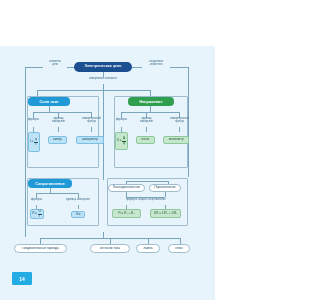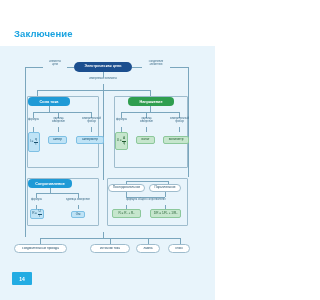--- a/index.html
+++ b/index.html
@@ -84,21 +84,20 @@
   .frac .num{border-bottom:0.4px solid currentColor;padding:0 1px;}
   .frac .den{padding:0 1px;}
   .eq{display:inline-flex;align-items:center;gap:.6px;}
 </style>
 </head>
 <body>
 
 <div class="slide">
 
   <div class="topband"></div>
-  <div class="title">Заключение</div>
 
   <div class="canvas"></div>
 
   <div class="node root" style="left:74px;top:62px;width:58px;height:10px;">Электрическая цепь</div>
 
   <div class="cap" style="left:43px;top:61px;width:24px;">элементы
 цепи</div>
   <div class="cap" style="left:142px;top:61px;width:28px;">соединение
 элементов</div>
   <div class="cap" style="left:80px;top:78px;width:46px;">измеряемые величины</div>

